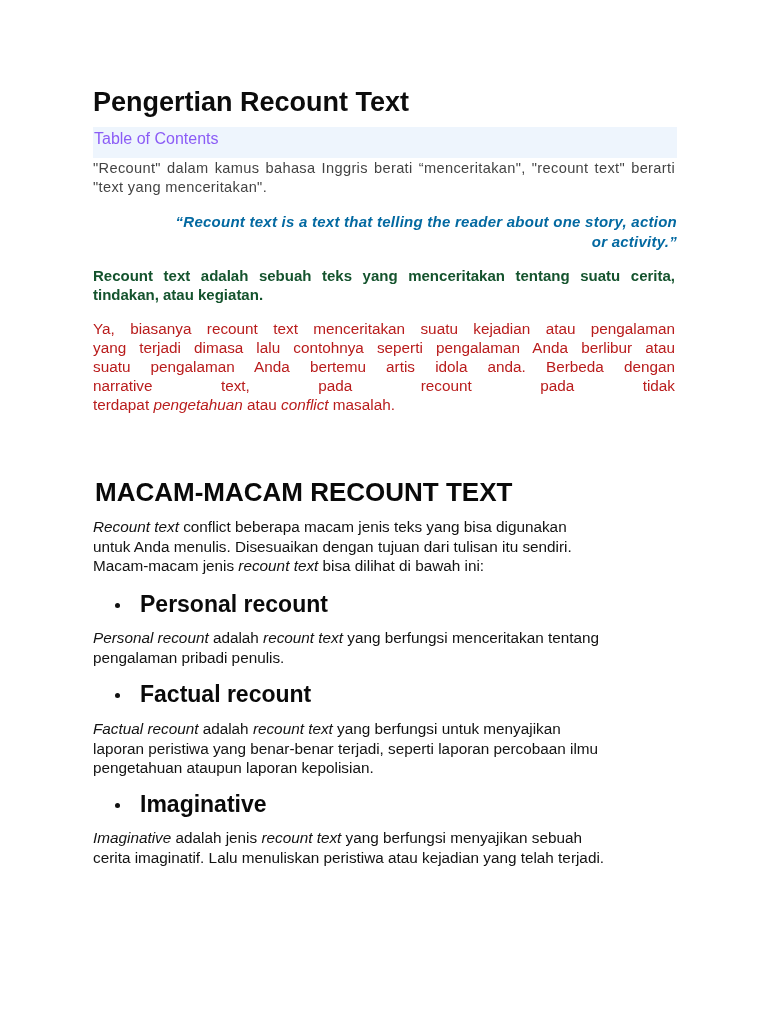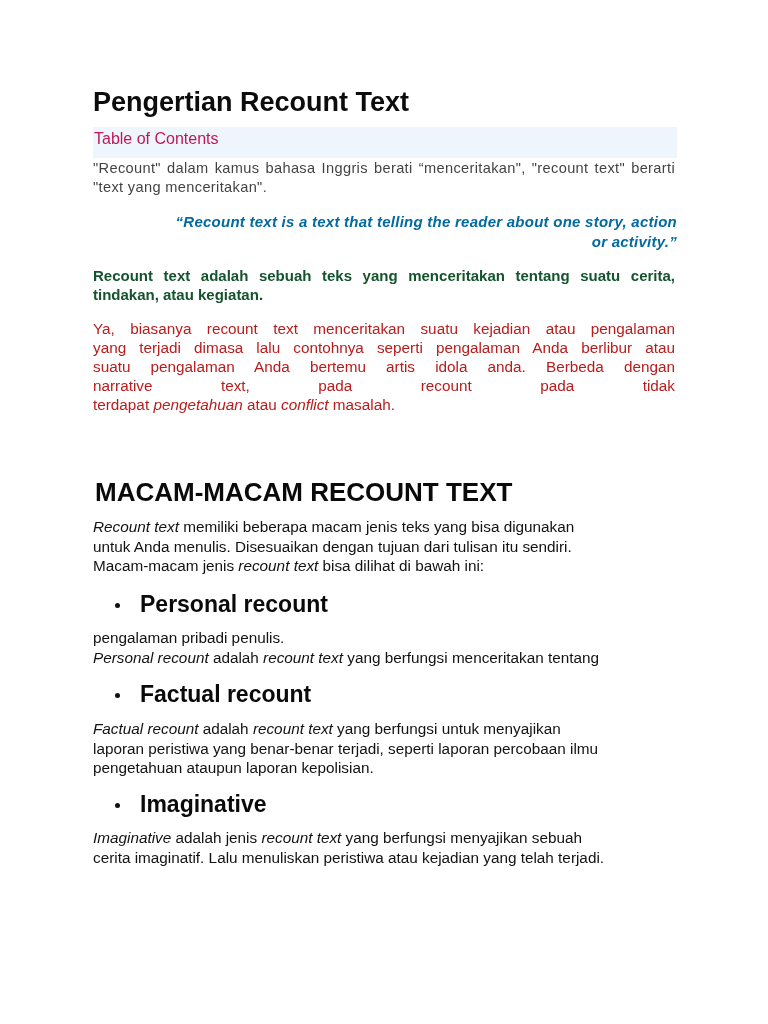--- a/index.html
+++ b/index.html
@@ -39,21 +39,21 @@
       width: 584px;
       height: 31px;
       background: #eef5fd;
     }
     .toc-label {
       position: absolute;
       left: 1px;
       top: 2px;
       font-size: 16px;
       line-height: 20px;
-      color: #be185d;
+      color: #8b5cf6;
     }
     .p-light {
       position: absolute;
       left: 0;
       width: 582px;
       font-size: 14.6px;
       line-height: 19px;
       color: #333;
       text-align: justify;
       letter-spacing: 0.35px;
@@ -170,32 +170,32 @@
     <span class="justify-line">Ya, biasanya recount text menceritakan suatu kejadian atau pengalaman</span>
     <span class="justify-line">yang terjadi dimasa lalu contohnya seperti pengalaman Anda berlibur atau</span>
     <span class="justify-line">suatu pengalaman Anda bertemu artis idola anda. Berbeda dengan</span>
     <span class="justify-line">narrative text, pada recount pada tidak</span>
     <span class="line"><span>terdapat </span><em>pengetahuan</em><span> atau </span><em>conflict</em><span> masalah.</span></span>
   </div>
 
   <h2 class="h2">MACAM-MACAM RECOUNT TEXT</h2>
 
   <div class="para-left" style="top:517px;">
-    <span class="line"><em>Recount text</em><span> memiliki beberapa macam jenis teks yang bisa digunakan</span></span>
+    <span class="line"><em>Recount text</em><span> conflict beberapa macam jenis teks yang bisa digunakan</span></span>
     <span class="line">untuk Anda menulis. Disesuaikan dengan tujuan dari tulisan itu sendiri.</span>
     <span class="line"><span>Macam-macam jenis </span><em>recount text</em><span> bisa dilihat di bawah ini:</span></span>
   </div>
 
   <div class="h3-row" style="top:590px;">
     <span class="bullet"></span>
     <h3 class="h3">Personal recount</h3>
   </div>
   <div class="para-left" style="top:628px;">
+    <span class="line"><em>Personal recount</em><span> adalah </span><em>recount text</em><span> yang berfungsi menceritakan tentang</span></span>
     <span class="line">pengalaman pribadi penulis.</span>
-    <span class="line"><em>Personal recount</em><span> adalah </span><em>recount text</em><span> yang berfungsi menceritakan tentang</span></span>
   </div>
 
   <div class="h3-row" style="top:680px;">
     <span class="bullet"></span>
     <h3 class="h3">Factual recount</h3>
   </div>
   <div class="para-left" style="top:719px;">
     <span class="line"><em>Factual recount</em><span> adalah </span><em>recount text</em><span> yang berfungsi untuk menyajikan</span></span>
     <span class="line">laporan peristiwa yang benar-benar terjadi, seperti laporan percobaan ilmu</span>
     <span class="line">pengetahuan ataupun laporan kepolisian.</span>

